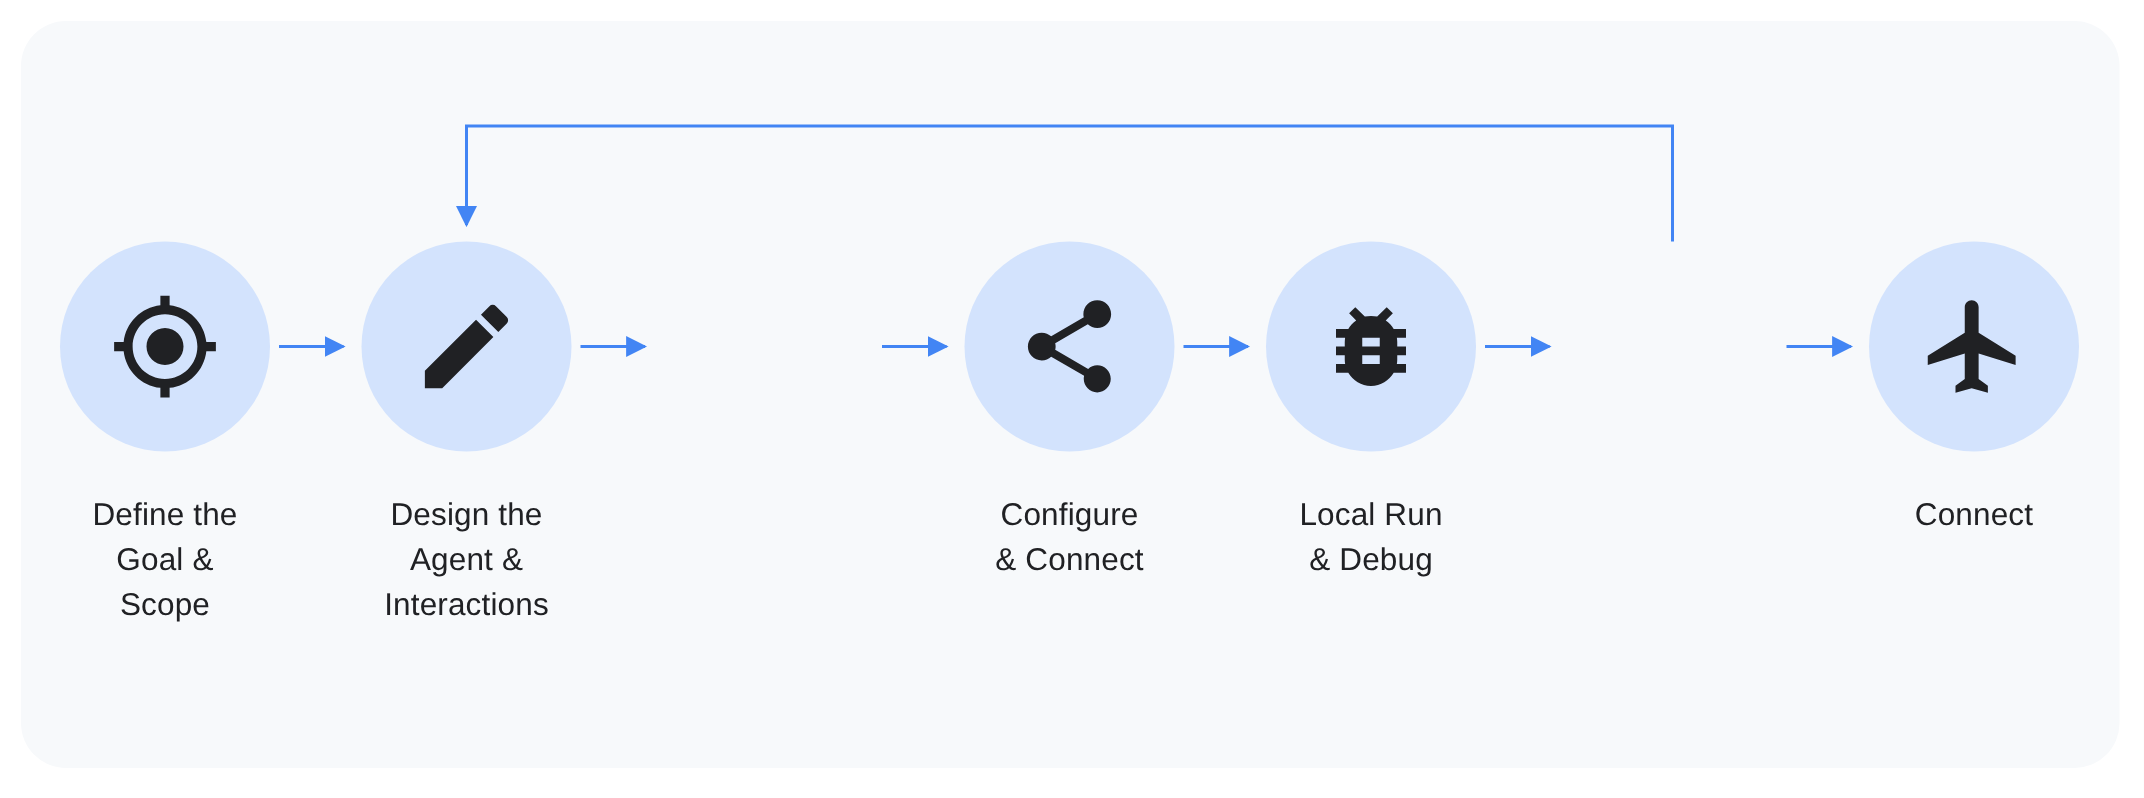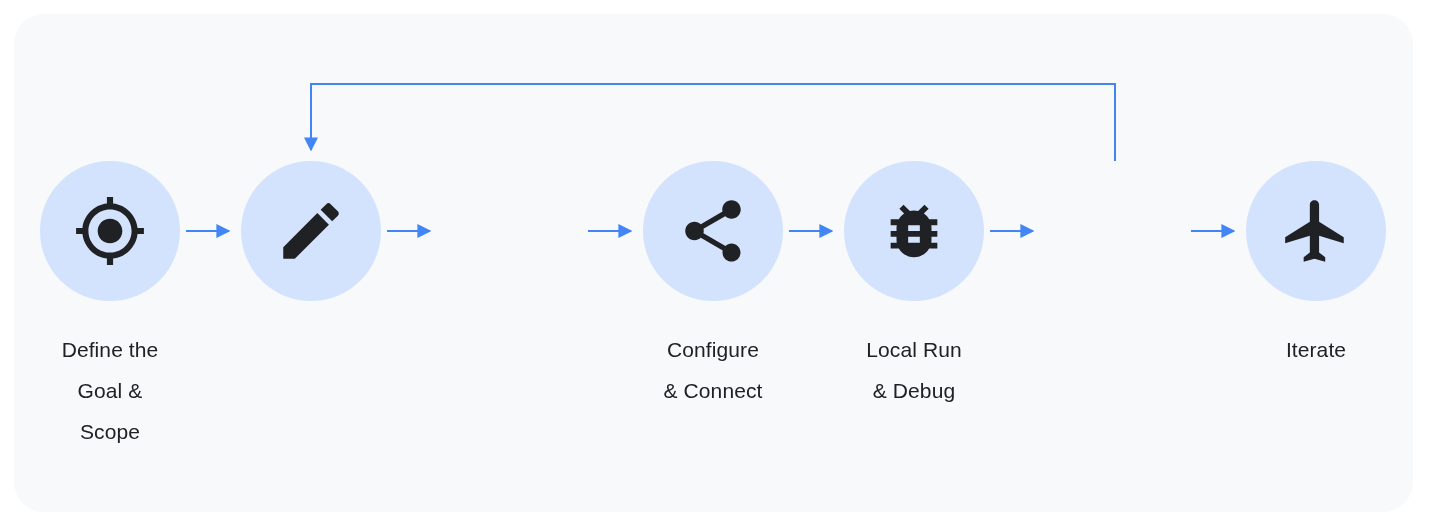--- a/index.html
+++ b/index.html
@@ -62,21 +62,21 @@
     flex: 0 0 auto;
   }
 
   .bubble svg {
     display: block;
   }
 
   .step-label {
     margin-top: 28px;
     font-size: 21px;
-    line-height: 41px;
+    line-height: 30px;
     color: #202124;
     text-align: center;
     white-space: pre-line;
     letter-spacing: 0.1px;
   }
 </style>
 </head>
 <body>
 
 <div id="canvas">
@@ -119,20 +119,23 @@
   </div>
 
   <div class="step" style="left:311px">
     <div class="bubble">
       <span>
         <svg width="74" height="74" viewBox="0 0 24 24" fill="#202124" aria-hidden="true">
           <path d="M3 17.25V21h3.75L17.81 9.94l-3.75-3.75L3 17.25zM20.71 7.04c.39-.39.39-1.02 0-1.41l-2.34-2.34a.9959.9959 0 0 0-1.41 0l-1.83 1.83 3.75 3.75 1.83-1.83z"></path>
         </svg>
       </span>
     </div>
+    <div class="step-label">Design the
+Agent &amp;
+Interactions</div>
   </div>
 
 
   <div class="step" style="left:713px">
     <div class="bubble">
       <span>
         <svg width="74" height="74" viewBox="0 0 24 24" fill="#202124" aria-hidden="true">
           <path d="M18 16.08c-.76 0-1.44.3-1.96.77L8.91 12.7c.05-.23.09-.46.09-.7s-.04-.47-.09-.7l7.05-4.11c.54.5 1.25.81 2.04.81 1.66 0 3-1.34 3-3s-1.34-3-3-3-3 1.34-3 3c0 .24.04.47.09.7L8.04 9.81C7.5 9.31 6.79 9 6 9c-1.66 0-3 1.34-3 3s1.34 3 3 3c.79 0 1.5-.31 2.04-.81l7.12 4.16c-.05.21-.08.43-.08.65 0 1.61 1.31 2.92 2.92 2.92s2.92-1.31 2.92-2.92-1.31-2.92-2.92-2.92z"></path>
         </svg>
       </span>
@@ -155,16 +158,16 @@
 
 
   <div class="step" style="left:1316px">
     <div class="bubble">
       <span>
         <svg width="74" height="74" viewBox="0 0 24 24" fill="#202124" aria-hidden="true">
           <path d="M21 16v-2l-8-5V3.5c0-.83-.67-1.5-1.5-1.5S10 2.67 10 3.5V9l-8 5v2l8-2.5V19l-2 1.5V22l3.5-1 3.5 1v-1.5L13 19v-5.5l8 2.5z"></path>
         </svg>
       </span>
     </div>
-    <div class="step-label">Iterate</div>
+    <div class="step-label">Connect</div>
   </div>
 
 </div>
 
 </body></html>

